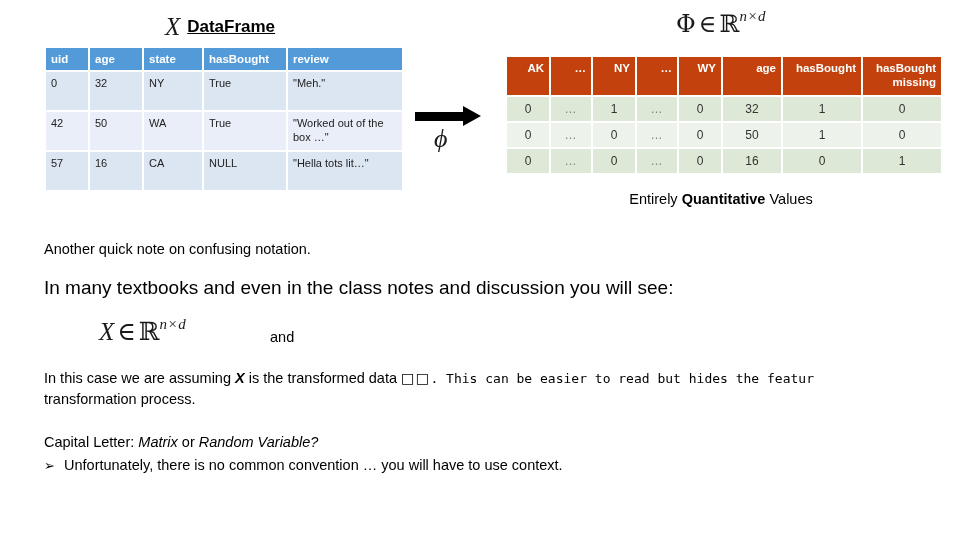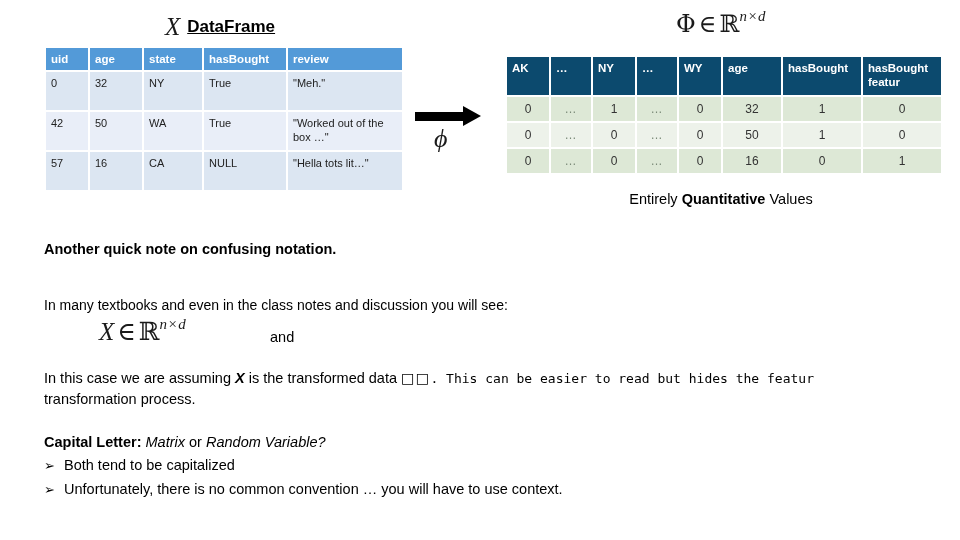--- a/index.html
+++ b/index.html
@@ -103,22 +103,22 @@
   #left-table tr.r-odd td  { background: #dce6f2; }
   #left-table tr.r-even td { background: #e9eef8; }
   #left-table td.tall { height: 28px; }
 
   
   #right-table {
     left: 505px; top: 55px;
     width: 432px;
   }
   #right-table th {
-    background: #0c4a6e;
-    text-align: left;
+    background: #c2410c;
+    text-align: right;
     line-height: 1.2;
   }
   #right-table td {
     text-align: center;
     font-size: 12px;
     color: #333333;
   }
   #right-table tr.r-odd td  { background: #dde8d6; }
   #right-table tr.r-even td { background: #edf2ea; }
   #right-table .dots { color: #7a8a78; letter-spacing: 1px; }
@@ -150,29 +150,28 @@
     width: 432px;
     text-align: center;
     font-size: 14.5px;
     white-space: nowrap;
   }
 
   
   #note-heading {
     left: 44px; top: 241px;
     font-size: 14.5px;
-    font-weight: bold;
+    font-weight: normal;
     white-space: nowrap;
     text-align: right;
   }
   #note-line {
     left: 44px; top: 277px;
-    font-size: 14px;
-    white-space: nowrap;
-    margin-top: 20px;
+    font-size: 19px;
+    white-space: nowrap;
   }
 
   
   #formula-row { left: 44px; top: 312px; width: 680px; height: 48px; }
   #formula-x {
     position: absolute;
     left: 55px; top: 4px;
     font-size: 25px;
     white-space: nowrap;
   }
@@ -240,21 +239,21 @@
   }
   #assumption .line2 { display: block; }
 
   
   #capital-block {
     left: 44px; top: 431px;
     font-size: 14.5px;
     line-height: 1.62;
     white-space: nowrap;
   }
-  #capital-block .lead { font-weight: bold; }
+  #capital-block .lead { font-weight: normal; }
   #capital-block .ital { font-style: italic; }
   #capital-block .bullet-row { display: block; }
   #capital-block .bullet-glyph {
     font-family: "DejaVu Sans", sans-serif;
     display: inline-block;
     width: 20px;
     font-size: 13px;
   }
 </style>
 </head>
@@ -329,21 +328,21 @@
   </colgroup>
   <thead>
     <tr>
       <th>AK</th>
       <th>…</th>
       <th>NY</th>
       <th>…</th>
       <th>WY</th>
       <th>age</th>
       <th>hasBought</th>
-      <th>hasBought featur</th>
+      <th>hasBought missing</th>
     </tr>
   </thead>
   <tbody>
     <tr class="r-odd">
       <td>0</td>
       <td class="dots">…</td>
       <td>1</td>
       <td class="dots">…</td>
       <td>0</td>
       <td>32</td>
@@ -395,18 +394,15 @@
 </div>
 
 <div class="abs" id="capital-block">
   <span class="bullet-row">
     <span class="lead">Capital Letter:</span>
     <span class="ital">Matrix</span>
     <span>or</span>
     <span class="ital">Random Variable?</span>
   </span>
   <span class="bullet-row">
-    <span class="bullet-glyph">➢</span><span>Both tend to be capitalized</span>
-  </span>
-  <span class="bullet-row">
     <span class="bullet-glyph">➢</span><span>Unfortunately, there is no common convention … you will have to use context.</span>
   </span>
 </div>
 
 </body></html>

